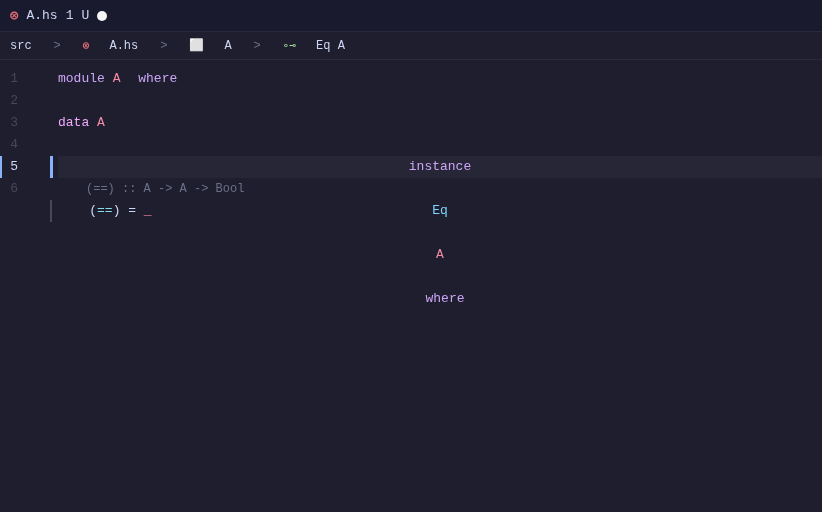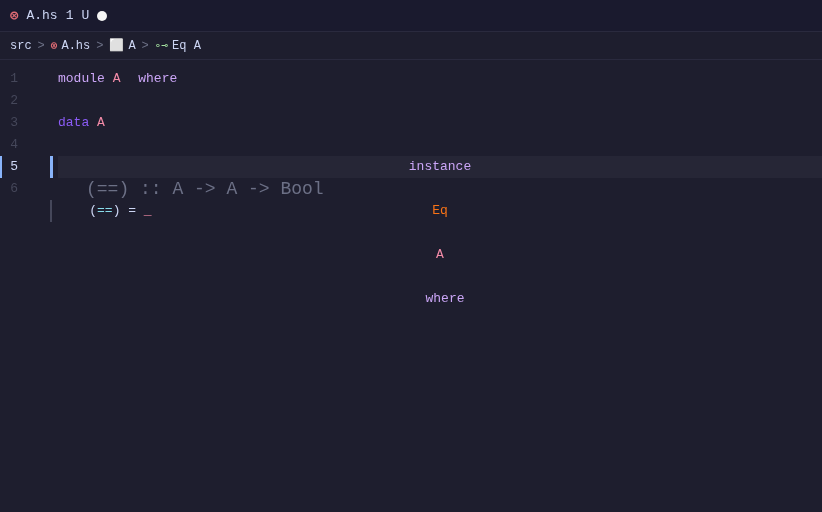--- a/index.html
+++ b/index.html
@@ -52,21 +52,21 @@
       display: inline-block;
     }
 
     
     #breadcrumb-bar {
       background-color: #1e1e2e;
       height: 28px;
       display: flex;
       align-items: center;
       padding: 0 10px;
-      gap: 4px;
+      gap: 20px;
       font-size: 12px;
       color: #a6adc8;
       border-bottom: 1px solid #2a2a3e;
     }
 
     .breadcrumb-sep {
       color: #6c7086;
       margin: 0 2px;
     }
 
@@ -130,25 +130,25 @@
     .active-line-indicator {
       position: absolute;
       left: -8px;
       width: 3px;
       height: 22px;
       background-color: #89b4fa;
     }
 
     
     .kw-module { color: #cba6f7; }
-    .kw-data { color: #8b5cf6; }
+    .kw-data { color: #f0abfc; }
     .kw-instance { color: #cba6f7; }
     .kw-where { color: #cba6f7; margin-left: 10px; }
     .type-name { color: #f38ba8; }
-    .type-class { color: #f97316; }
+    .type-class { color: #7dd3fc; }
     .operator { color: #89dceb; }
     .paren { color: #cdd6f4; }
     .plain { color: #cdd6f4; }
 
     
     .cursor {
       display: inline-block;
       width: 2px;
       height: 15px;
       background-color: #cdd6f4;
@@ -241,21 +241,21 @@
       <span class="type-class">Eq</span>
       <span class="plain"> </span>
       <span class="type-name">A</span>
       <span class="plain"> </span>
       <span class="kw-where">where</span>
       
       <span class="cursor"></span>
     </div>
 
     <div class="code-line" style="padding-left: 28px;">
-      <span style="color:#6c7086; font-size:18px;">(==) :: A -&gt; A -&gt; Bool</span>
+      <span style="color:#6c7086; font-size:12px;">(==) :: A -&gt; A -&gt; Bool</span>
     </div>
 
     <div class="code-line" style="position: relative;">
       <div style="position:absolute; left:-8px; width:2px; height:22px; background:#45475a;"></div>
       <span class="plain">    </span>
       <span class="paren">(</span>
       <span class="operator">==</span>
       <span class="paren">)</span>
       <span class="plain"> = </span>
       <span style="color:#f38ba8;">_</span>

